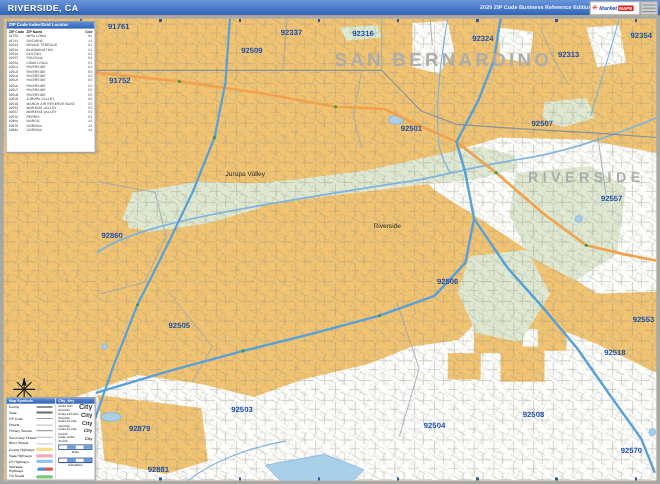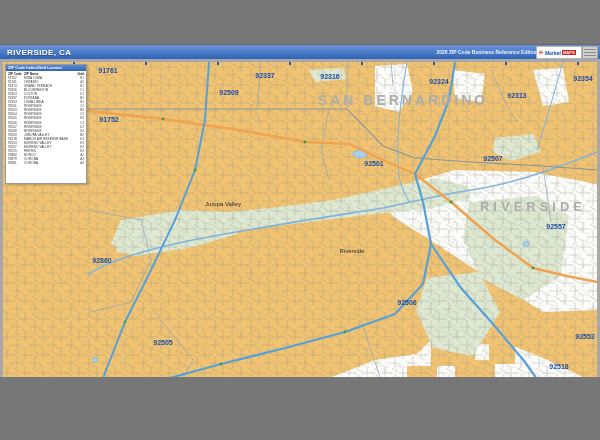--- a/index.html
+++ b/index.html
@@ -1,17 +1,17 @@
 <!DOCTYPE html>
 <html><head>
 <meta charset="utf-8">
 <style>
   html,body{margin:0;padding:0;background:#777;}
-  .screen{position:relative;width:600px;height:332px;overflow:hidden;background:#e8e8e8;
-    font-family:"Liberation Sans",sans-serif;outline:1px solid #666;margin-top:45px;}
+  .screen{position:relative;width:600px;height:440px;overflow:hidden;background:#e8e8e8;
+    font-family:"Liberation Sans",sans-serif;outline:1px solid #666;}
 
   
   .titlebar{position:absolute;left:0;top:0;width:600px;height:14px;
     background:linear-gradient(#6a95da,#2f63b6);border-bottom:1px solid #1d4a94;
     display:flex;align-items:center;}
   .titlebar .app-title{color:#fff;font-size:8px;font-weight:bold;letter-spacing:.4px;
     padding-left:7px;text-shadow:0 1px 1px rgba(0,0,0,.4);}
   .titlebar .edition{position:absolute;right:62px;top:4px;color:#eaf1ff;font-size:5px;font-weight:bold;}
   .logo{position:absolute;right:18px;top:1px;width:42px;height:11px;background:#fff;
     border:1px solid #b5b5b5;border-radius:1px;display:flex;align-items:center;padding:0 1px;}
@@ -28,21 +28,21 @@
   .map-svg{position:absolute;left:0;top:0;width:594px;height:420px;}
   .map-ticks{position:absolute;left:0;width:594px;height:3px;
     background:repeating-linear-gradient(90deg,transparent 0 70px,#33589a 70px 72px);}
   .ticks-top{top:0;} .ticks-bottom{bottom:0;}
 
   
   .zip{position:absolute;transform:translate(-50%,-50%);color:#1D4EA8;font-size:7px;
     font-weight:bold;white-space:nowrap;}
   .county{position:absolute;transform:translate(-50%,-50%);color:#ACACAC;font-weight:bold;
     letter-spacing:3px;white-space:nowrap;}
-  .county.sb{font-size:14px;} .county.riv{font-size:13px;letter-spacing:4px;}
+  .county.sb{font-size:17px;} .county.riv{font-size:13px;letter-spacing:4px;}
   .city-lbl{position:absolute;transform:translate(-50%,-50%);color:#2a2a2a;font-size:6px;white-space:nowrap;}
 
   
   .index-panel{position:absolute;left:2px;top:2px;width:80px;height:118px;background:#fff;
     border:1px solid #9a9a9a;box-shadow:1px 1px 2px rgba(0,0,0,.25);overflow:hidden;}
   .index-header{height:6px;background:linear-gradient(#5d8bd5,#2f63b6);color:#fff;
     font-size:4px;font-weight:bold;line-height:6px;padding-left:2px;}
   .index-cols{display:flex;font-size:3.2px;font-weight:bold;color:#222;padding:1px 2px 0 2px;}
   .index-cols span:nth-child(1){width:16px;} .index-cols span:nth-child(2){flex:1;}
   .index-cols span:nth-child(3){width:8px;text-align:right;}

